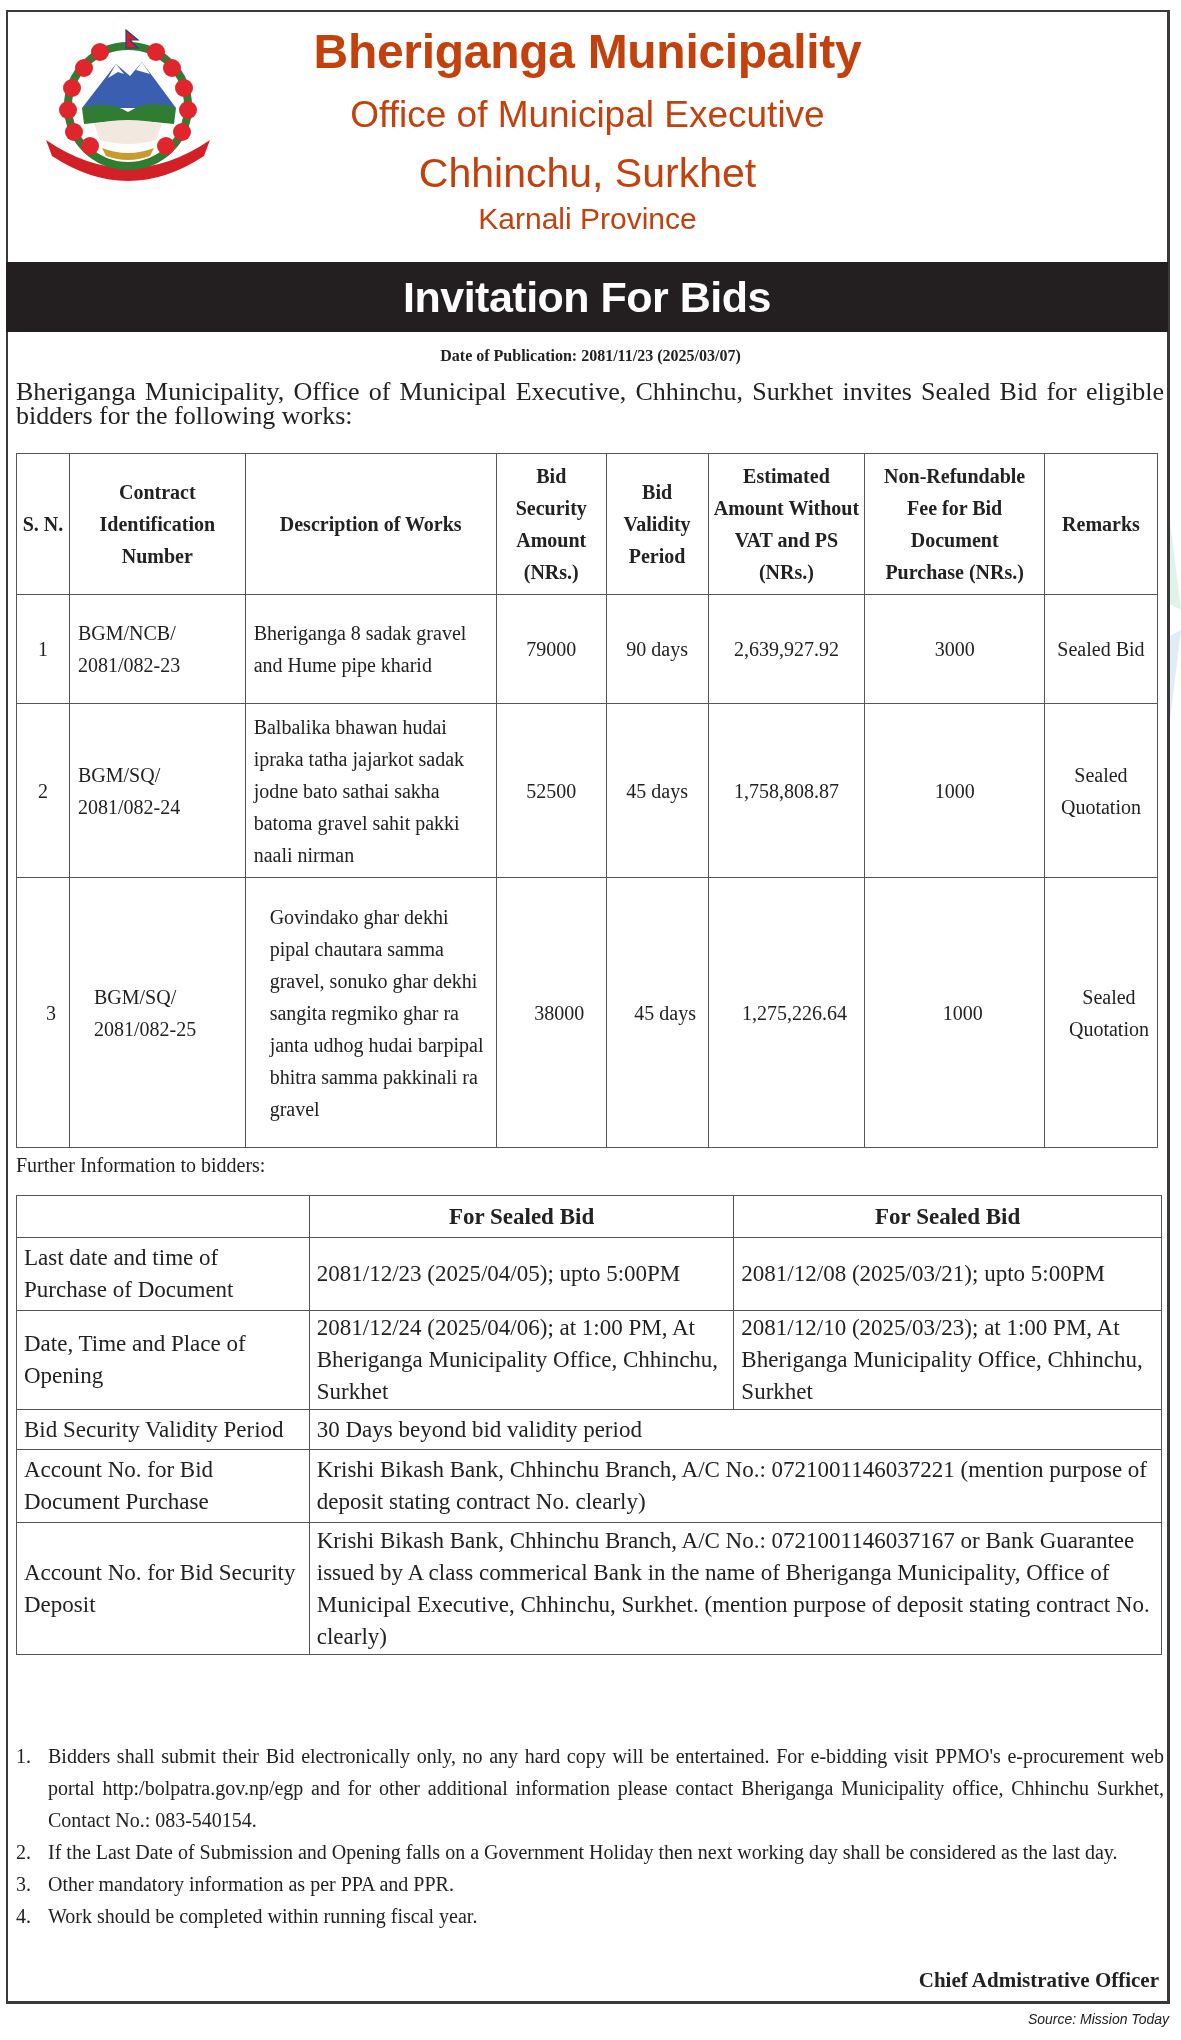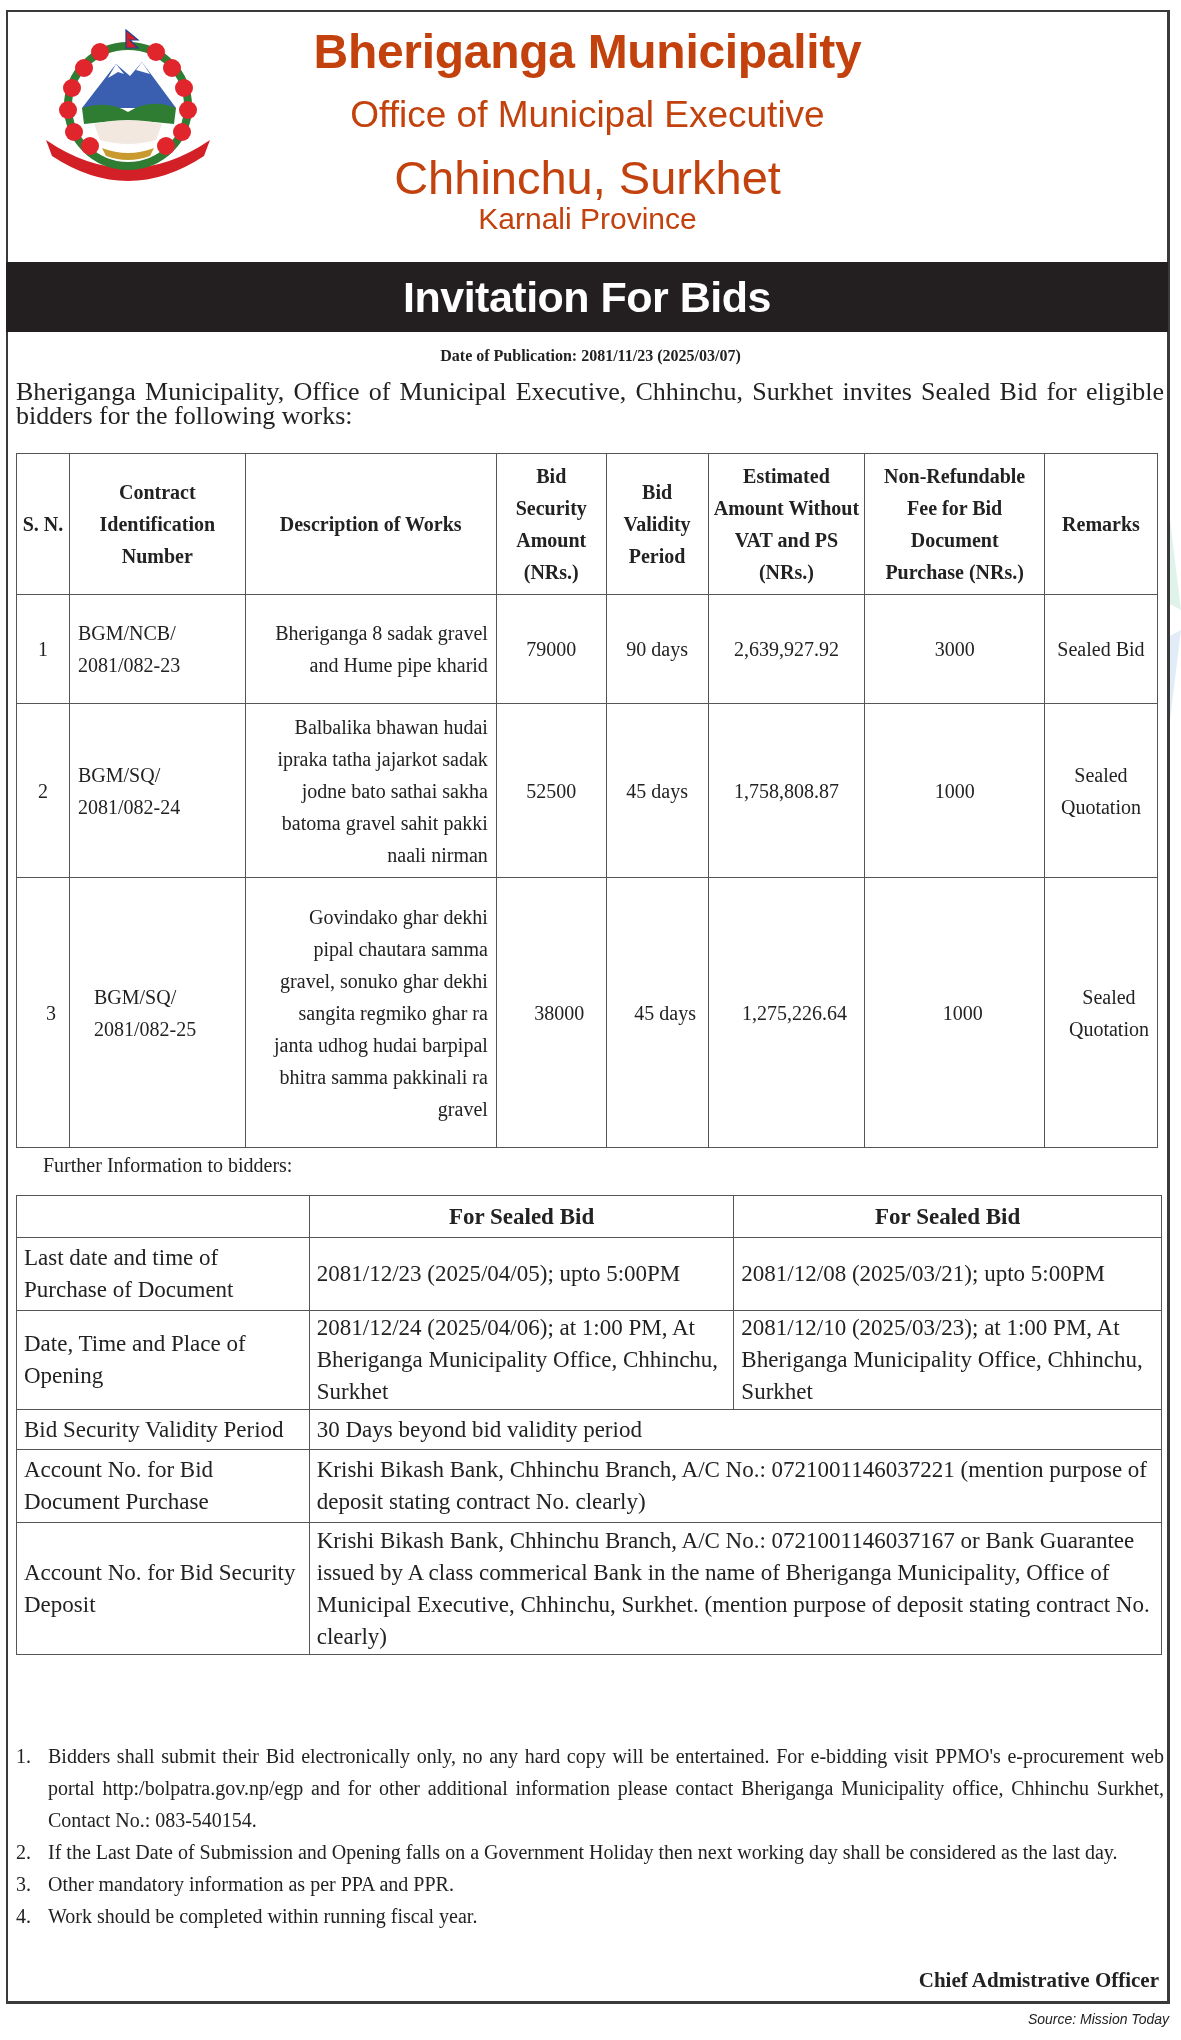--- a/index.html
+++ b/index.html
@@ -24,46 +24,46 @@
     transform: rotate(-55deg); transform-origin: left top; white-space: nowrap;
   }
 
   .content { position: relative; z-index: 1; }
 
   
   .emblem { position: absolute; left: 38px; top: 28px; width: 180px; height: 160px; }
   .hdr { position: absolute; left: 220px; width: 735px; text-align: center; font-family: "Liberation Sans", sans-serif; color: #c2410c; }
   .hdr-title { top: 24px; font-size: 48px; font-weight: bold; letter-spacing: -0.3px; }
   .hdr-office { top: 94px; font-size: 37px; }
-  .hdr-loc { top: 150px; font-size: 47px; }
+  .hdr-loc { top: 150px; font-size: 41px; }
   .hdr-prov { top: 202px; font-size: 30px; }
 
   .banner {
     position: absolute; left: 6px; top: 262px; width: 1162px; height: 70px;
     background: #231f20; color: #fff; text-align: center;
     font-family: "Liberation Sans", sans-serif; font-weight: bold; font-size: 43px;
     line-height: 70px; letter-spacing: -0.5px;
   }
 
   .pubdate { position: absolute; top: 347px; left: 0; width: 1181px; text-align: center; font-size: 16px; font-weight: bold; }
   .intro { position: absolute; top: 380px; left: 16px; width: 1148px; font-size: 26px; line-height: 24px; text-align: justify; }
 
   table { border-collapse: collapse; position: absolute; font-family: "Liberation Serif", serif; }
   td, th { border: 1.5px solid #555; }
 
   .works { left: 16px; top: 453px; width: 1142px; font-size: 20px; }
   .works th { font-weight: bold; text-align: center; vertical-align: middle; line-height: 32px; height: 141px; padding: 0 4px; }
   .works td { vertical-align: middle; line-height: 32px; padding: 0 8px; }
   .works td.c { text-align: center; }
-  .works td.desc { text-align: right; }
+  .works td.desc { text-align: left; }
   .works tr.r1 td { height: 109px; }
   .works tr.r2 td { height: 174px; }
   .works tr.r3 td { height: 270px; padding-left: 24px; }
 
-  .further { position: absolute; top: 1154px; left: 16px; font-size: 20px; margin-left: 27px; }
+  .further { position: absolute; top: 1154px; left: 16px; font-size: 20px; }
 
   .info { left: 16px; top: 1195px; width: 1146px; font-size: 23px; }
   .info td, .info th { line-height: 32px; padding: 0 7px; vertical-align: middle; text-align: left; }
   .info th { font-weight: bold; text-align: center; height: 42px; }
   .info tr.h2 td { height: 73px; }
   .info tr.h3 td { height: 99px; }
   .info tr.h1 td { height: 40px; }
   .info tr.h4 td { height: 132px; }
 
   .notes { position: absolute; top: 1740px; left: 16px; width: 1148px; font-size: 20px; line-height: 32px; list-style: none; }

